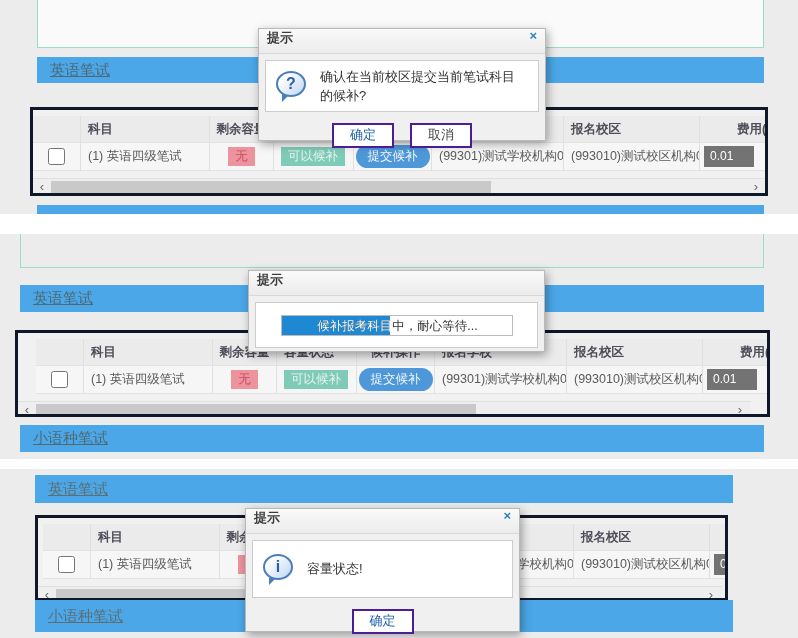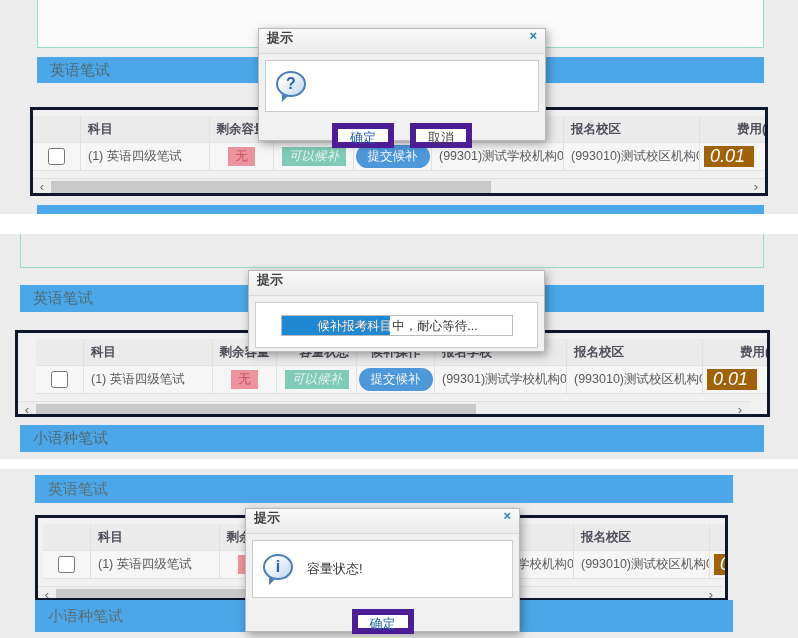--- a/index.html
+++ b/index.html
@@ -12,21 +12,21 @@
   #panel2 { top:234px; height:225px; }
   #panel3 { top:469px; height:169px; }
 
   
   .topbox { position:absolute; border:1px solid #9adcc6; }
   #panel1 .topbox { left:37px; width:727px; top:-8px; height:56px; background:#fafafa; }
   #panel2 .topbox { left:20px; width:744px; top:-6px; height:40px; background:transparent; }
 
   
   .bluebar { position:absolute; background:#4ba7e8; color:#4d6a75; font-size:15px;
-             display:flex; align-items:center; padding-left:13px; }
+             display:flex; align-items:center; padding-left:13px;text-decoration:underline; }
   .bar-eng-1   { left:37px; width:727px; top:57px;  height:26px; }
   .bar-cut-1   { left:37px; width:727px; top:205px; height:9px;  }
   .bar-eng-2   { left:20px; width:744px; top:51px;  height:27px; }
   .bar-minor-2 { left:20px; width:744px; top:191px; height:27px; }
   .bar-eng-3   { left:35px; width:698px; top:6px;   height:28px; color:#5b6f75;}
   .bar-minor-3 { left:35px; width:698px; top:131px; height:32px; color:#5b6f75;}
 
   
   .tablewrap { position:absolute; border:3px solid #0f172a; background:#f1f1f1; overflow:hidden; }
   #panel1 .tablewrap { left:30px; width:738px; top:107px; height:89px; padding-top:6px; }
@@ -34,31 +34,31 @@
   #panel3 .tablewrap { left:35px; width:693px; top:46px;  height:86px; padding-top:6px; padding-left:5px; }
   .trow { display:flex; width:820px; }
   .thead { background:#ebebeb; height:26px; font-size:12.5px; font-weight:bold; color:#4e4e5a; }
   .tdata { background:#f6f6f6; height:29px; font-size:12.5px; color:#5a5a5a;
            border-top:1px solid #e2e2e2; border-bottom:1px solid #e2e2e2; }
   .tc { display:flex; align-items:center; border-right:1px solid #e0e0e0; padding:0 7px;
         white-space:nowrap; overflow:hidden; flex:0 0 auto; }
   .c-check  { width:48px;  justify-content:center; }
   .c-subj   { width:129px; }
   .c-rem    { width:64px;  justify-content:center; }
-  .c-status { width:80px;  justify-content:flex-end;font-style:italic; }
+  .c-status { width:80px;  justify-content:flex-start; }
   .c-action { width:78px;  justify-content:center; }
   .c-school { width:132px; }
   .c-campus { width:136px; }
   .c-fee    { width:120px; justify-content:center; border-right:none; }
   .tdata .c-fee { justify-content:flex-start; padding-left:4px; }
   .cb { width:17px; height:17px; accent-color:#cccccc; }
   .badge { display:inline-block; padding:2px 7px; font-size:12.5px; line-height:15px; }
   .badge.red   { background:#ed939d; color:#c6505e; }
   .badge.green { background:#7fcbb7; color:#e7f2ee; }
-  .badge.teal  { background:#a16207; color:#ffffff; font-size:18px; padding:3px 6px; min-width:50px;font-style:italic; }
+  .badge.teal  { background:#737373; color:#ffffff; font-size:12px; padding:3px 6px; min-width:50px; }
   .pill { display:inline-block; background:#4e97d8; color:#f2f7fb; font-size:12.5px;
           padding:3px 12px; border-radius:12px; cursor:pointer; }
 
   
   .hscroll { position:relative; width:calc(100% + 2px); height:17px; margin-top:7px;
              background:#eeeeee; border-top:1px solid #e0e0e0; }
   #panel2 .hscroll { margin-left:-18px; }
   #panel3 .hscroll { margin-left:-5px; }
   .arr { position:absolute; top:0; height:17px; line-height:16px; color:#666; font-size:13px; width:14px; text-align:center; }
   .arr.left { left:2px; } .arr.right { right:4px; }
@@ -68,21 +68,21 @@
   .dialog { position:absolute; background:#f0f0f0; border:1px solid #b9b9b9;
             box-shadow:2px 3px 9px rgba(0,0,0,0.35); }
   .dlg-title { height:25px; display:flex; align-items:flex-start; padding:0 8px;
                font-size:13px; font-weight:bold; color:#3c3c3c;
                background:linear-gradient(#fafafa,#ebebeb); border-bottom:1px solid #d8d8d8; }
   .dlg-close { margin-left:auto; color:#2a7fc0; font-weight:bold; font-size:13px; cursor:pointer; line-height:1; }
   .dlg-body { margin:6px; background:#ffffff; border:1px solid #cccccc;
               display:flex; align-items:center; padding:8px 10px; gap:12px; }
   .dlg-msg { font-size:13px; color:#333333; line-height:1.5; }
   .dlg-footer { display:flex; justify-content:center; gap:16px; align-items:center; }
-  .btn { min-width:62px; height:25px; background:#ffffff; border:6px solid #4c1d95;
+  .btn { min-width:62px; height:25px; background:#ffffff; border:2px solid #4c1d95;
          font-size:13px; color:#444444; cursor:pointer; font-family:inherit; }
   .btn.primary { color:#1d5fa8; }
 
   #dlg-confirm { left:258px; top:28px; width:288px; height:113px; }
   #dlg-confirm .dlg-body { height:52px; }
   #dlg-confirm .dlg-footer { height:34px; }
   #dlg-confirm .dlg-msg { width:205px; }
 
   #dlg-progress { left:248px; top:36px; width:297px; height:82px; }
   #dlg-progress .dlg-body { height:46px; justify-content:center; }
@@ -162,20 +162,21 @@
     <div class="dialog" id="dlg-confirm">
       <div class="dlg-title">
         <span>提示</span>
         <span class="dlg-close">×</span>
       </div>
       <div class="dlg-body">
         <span class="msg-icon">
           <span class="bubble">?</span>
             <span class="tail"></span>
         </span>
+        <span class="dlg-msg">确认在当前校区提交当前笔试科目的候补?</span>
       </div>
       <div class="dlg-footer">
         <button class="btn primary">确定</button>
         <button class="btn">取消</button>
       </div>
     </div>
   </div>
 
   <div class="panel" id="panel2">
     <div class="topbox"></div>

